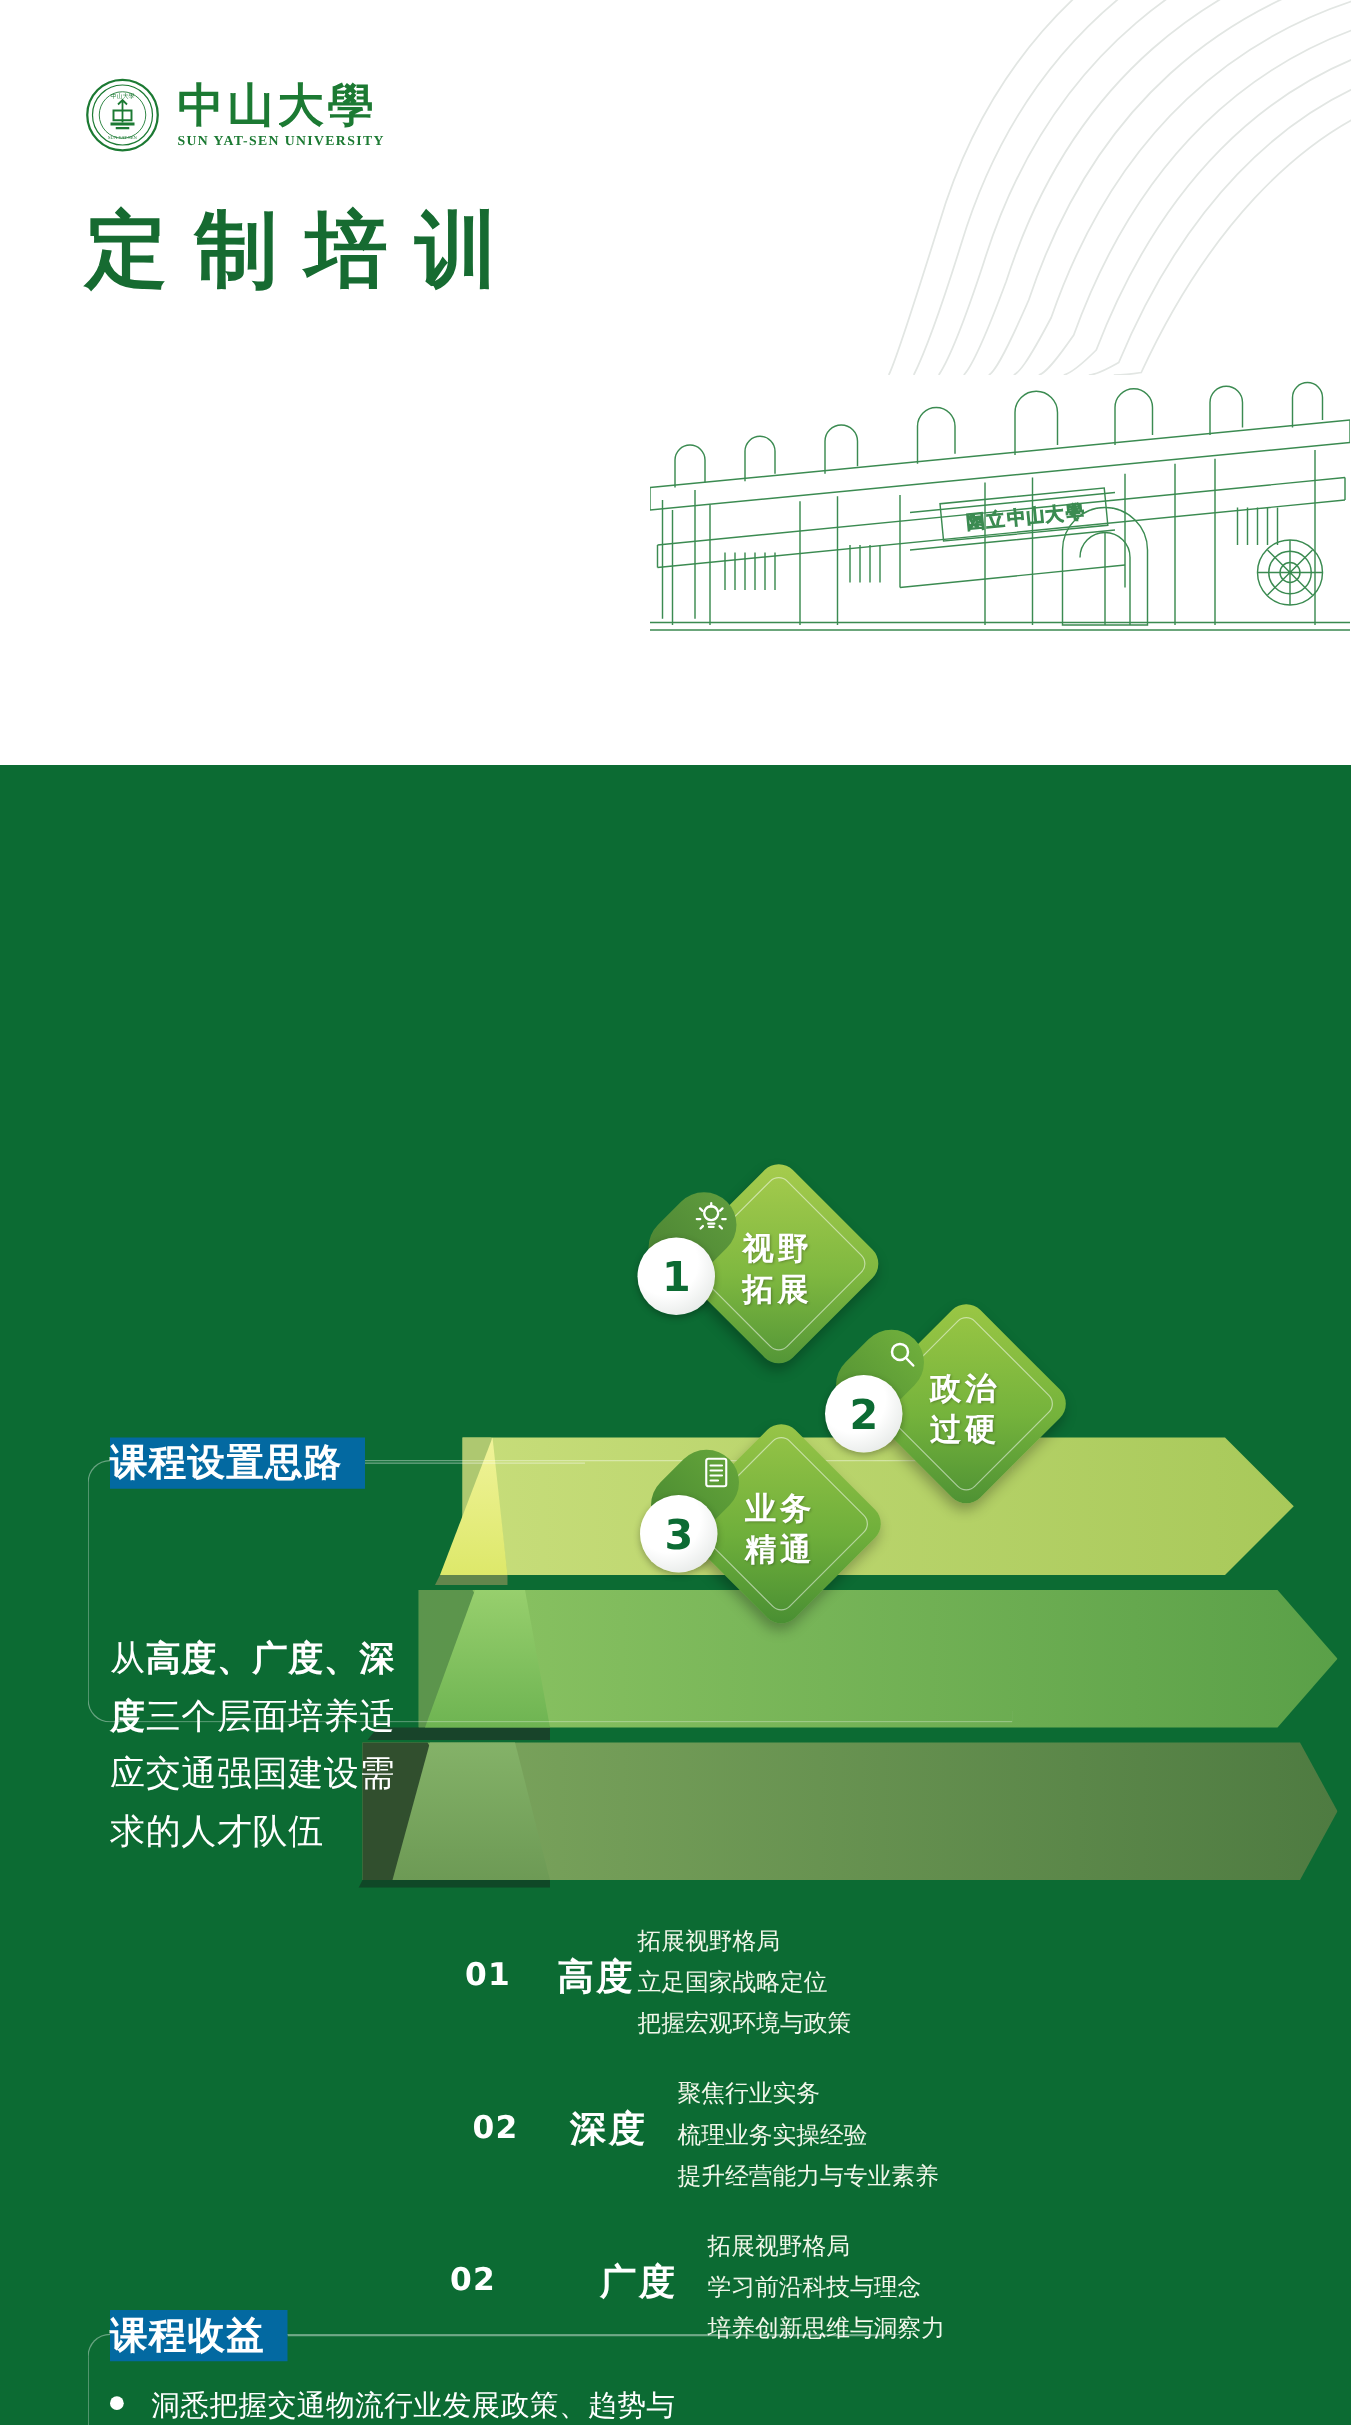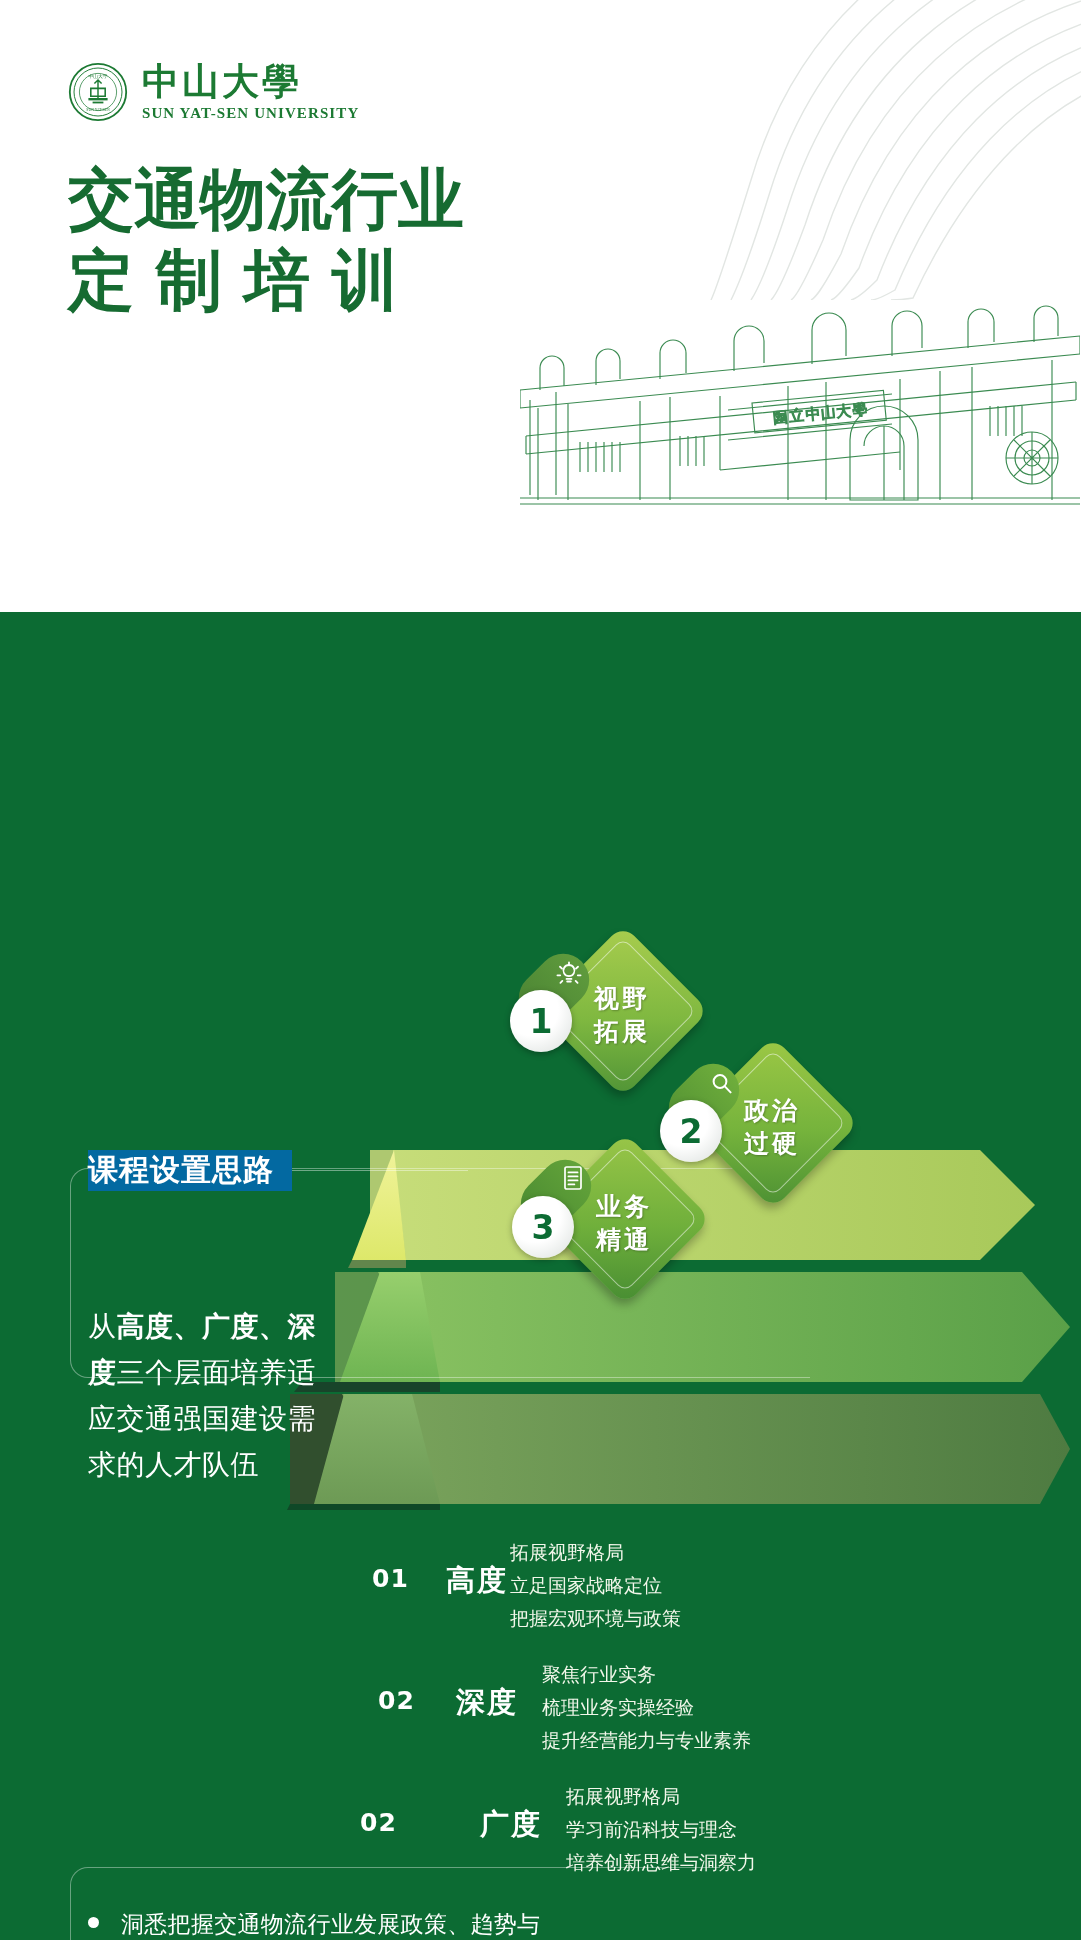--- a/index.html
+++ b/index.html
@@ -26,21 +26,21 @@
   }
   .logo-seal { width:60px; height:60px; }
   .logo-texts { display:flex; flex-direction:column; }
   .logo-cn {
     font-family:"DejaVu Serif", serif;
     font-weight:700; font-size:37px; color:#1c7a33;
     letter-spacing:3px; line-height:1.08;
   }
   .logo-en {
     font-family:"Liberation Serif", serif;
-    font-weight:700; font-size:15px; color:#1c7a33;
+    font-weight:700; font-size:11px; color:#1c7a33;
     letter-spacing:1.1px; margin-top:3px;
   }
 
   .title-block { position:absolute; left:68px; top:160px; z-index:5; }
   .title-line {
     font-family:"DejaVu Sans", sans-serif;
     font-weight:900; font-size:66px; color:#166b31;
     line-height:1.22; white-space:nowrap;
   }
   .title-line.spaced { letter-spacing:22px; }
@@ -230,21 +230,20 @@
         <circle cx="512" cy="218" r="26"></circle>
         <circle cx="512" cy="218" r="17"></circle>
         <circle cx="512" cy="218" r="8"></circle>
         <path d="M512 192 l0 52 M486 218 l52 0 M494 200 l36 36 M530 200 l-36 36"></path>
       </g>
       <path d="M0 258 L560 258 M0 264 L560 264"></path>
     </g>
   </svg>
 
   <div class="title-block">
-    <div class="title-line">交通物流行业</div>
     <div class="title-line spaced">定制培训</div>
   </div>
 </div>
 
 <div class="body-green">
 
   <div class="pyramid">
     <svg width="790" height="368" viewBox="0 0 790 368">
       <defs>
         <linearGradient id="g1" x1="0" y1="0" x2="1" y2="0">
@@ -326,20 +325,26 @@
     <div class="sec-head">
       <div class="sec-title">课程设置思路</div>
       <div class="sec-rule"></div>
     </div>
   </div>
   <div class="think-copy">
     <span>从</span><b>高度、广度、深度</b><span>三个层面培养适应交通强国建设需求的人才队伍</span>
   </div>
 
   <div class="bracket" style="left:70px; top:1255px; width:650px; height:420px;"></div>
+  <div class="sec" style="left:88px; top:1236px; width:620px;">
+    <div class="sec-head">
+      <div class="sec-title">课程收益</div>
+      <div class="sec-rule"></div>
+    </div>
+  </div>
 
   <div class="benefit-list">
     <div class="bl-item">
       <div class="bl-dot"></div>
       <div class="bl-text">洞悉把握交通物流行业发展政策、趋势与重点任务；</div>
     </div>
 
   </div>
 
   <div class="badge" style="left:510px; top:330px;">

